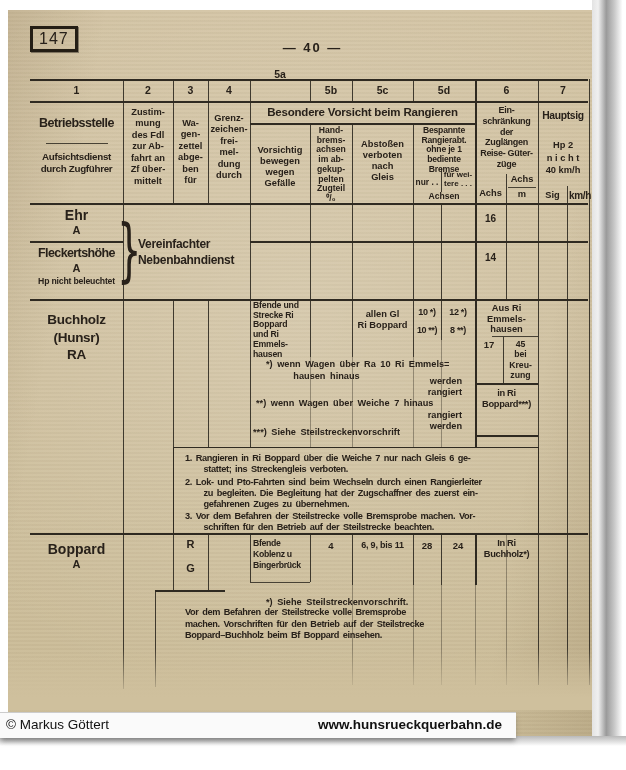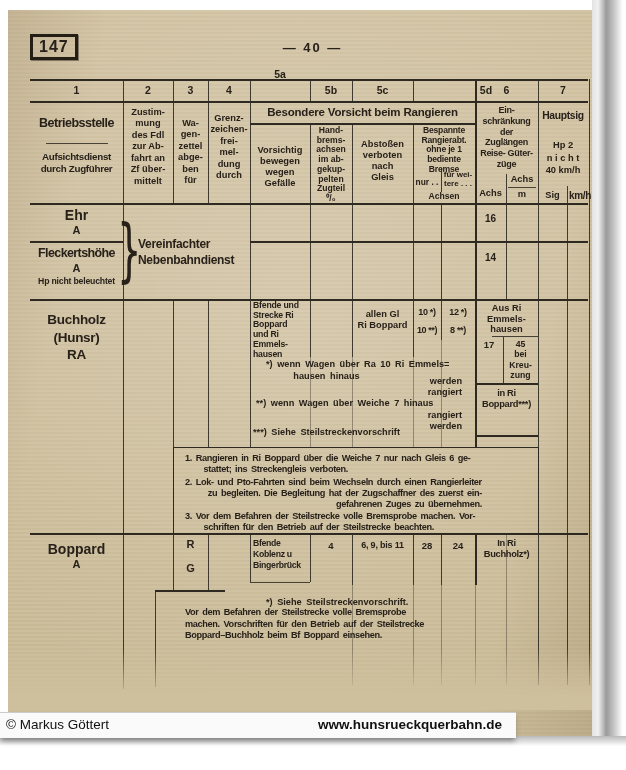--- a/index.html
+++ b/index.html
@@ -22,22 +22,22 @@
      white-space:pre-line;}
   .c{text-align:center;}
   .r{text-align:right;}
   .pre{white-space:pre;}
   .hl{position:absolute;height:1.5px;background:var(--line);}
   .hl.thick{height:2.4px;}
   .hl.thin{height:1px;opacity:.85;}
   .vl{position:absolute;width:1.3px;background:var(--line);opacity:.9;}
   .vl.thick{width:2px;opacity:1;}
   .vl.faint{opacity:.4;}
-  .box147{position:absolute;left:30px;top:34px;border:3px solid #241e15;padding:1px 6px;
-    font-size:16px;font-weight:700;letter-spacing:1px;color:var(--ink);
+  .box147{position:absolute;left:30px;top:26px;border:3px solid #241e15;padding:1px 6px;
+    font-size:16px;font-weight:400;letter-spacing:1px;color:var(--ink);
     box-shadow:1px 1px 0 rgba(40,33,26,.45);}
   .notesbox{position:absolute;left:173px;top:447px;width:364px;height:86px;
     border:1.6px solid var(--line);border-bottom:none;}
   .footerbar{position:absolute;left:0;top:712px;width:516px;height:25px;background:#fafafa;
     border-top:1px solid #cccccc;box-shadow:0 4px 5px -1px rgba(90,90,90,.65);}
   .footerbar .t{color:#111;}
   .brace{position:absolute;color:var(--ink);font-family:"DejaVu Sans",sans-serif;
     font-size:70px;font-weight:400;line-height:80px;transform:scaleX(.55);transform-origin:left center;}
 </style>
 </head>
@@ -106,21 +106,21 @@
 
   <div class="notesbox"></div>
 
   <div class="t c" style="left:30px;top:84px;width:93px;font-size:10.5px;">1</div>
   <div class="t c" style="left:123px;top:84px;width:50px;font-size:10.5px;">2</div>
   <div class="t c" style="left:173px;top:84px;width:35px;font-size:10.5px;">3</div>
   <div class="t c" style="left:208px;top:84px;width:42px;font-size:10.5px;">4</div>
   <div class="t c" style="left:250px;top:68px;width:60px;font-size:10.5px;">5a</div>
   <div class="t c" style="left:310px;top:84px;width:42px;font-size:10.5px;">5b</div>
   <div class="t c" style="left:352px;top:84px;width:61px;font-size:10.5px;">5c</div>
-  <div class="t c" style="left:413px;top:84px;width:62px;font-size:10.5px;margin-left:42px;">5d</div>
+  <div class="t c" style="left:413px;top:84px;width:62px;font-size:10.5px;">5d</div>
   <div class="t c" style="left:475px;top:84px;width:63px;font-size:10.5px;">6</div>
   <div class="t c" style="left:538px;top:84px;width:50px;font-size:10.5px;">7</div>
 
   <div class="t c" style="left:30px;top:116px;width:93px;font-size:12.5px;letter-spacing:-0.5px;">Betriebsstelle</div>
   <div class="hl thin" style="left:46px;top:143px;width:62px;"></div>
   <div class="t c" style="left:30px;top:151px;width:93px;font-size:9.8px;letter-spacing:-0.3px;">Aufsichtsdienst
 durch Zugführer</div>
   <div class="t c" style="left:123px;top:107px;width:50px;font-size:9.3px;line-height:1.23;">Zustim-
 mung
 des Fdl
@@ -224,21 +224,21 @@
       hausen hinaus</div>
   <div class="t r" style="left:416px;top:376px;width:46px;font-size:9.2px;">werden
 rangiert</div>
   <div class="t pre" style="left:256px;top:398px;font-size:9.2px;word-spacing:2px;">**) wenn Wagen über Weiche 7 hinaus</div>
   <div class="t r" style="left:416px;top:410px;width:46px;font-size:9.2px;">rangiert
 werden</div>
   <div class="t pre" style="left:253px;top:427px;font-size:9.2px;word-spacing:2px;">***) Siehe Steilstreckenvorschrift</div>
 
   <div class="t pre" style="left:185px;top:453px;font-size:9.2px;line-height:1.22;letter-spacing:-0.35px;word-spacing:1.5px;">1. Rangieren in Ri Boppard über die Weiche 7 nur nach Gleis 6 ge-
      stattet; ins Streckengleis verboten.</div>
-  <div class="t pre" style="left:185px;top:477px;font-size:9.2px;line-height:1.22;letter-spacing:-0.35px;word-spacing:1.5px;text-align:right;">2. Lok- und Pto-Fahrten sind beim Wechseln durch einen Rangierleiter
+  <div class="t pre" style="left:185px;top:477px;font-size:9.2px;line-height:1.22;letter-spacing:-0.35px;word-spacing:1.5px;">2. Lok- und Pto-Fahrten sind beim Wechseln durch einen Rangierleiter
      zu begleiten. Die Begleitung hat der Zugschaffner des zuerst ein-
      gefahrenen Zuges zu übernehmen.</div>
   <div class="t pre" style="left:185px;top:511px;font-size:9.2px;line-height:1.22;letter-spacing:-0.35px;word-spacing:1.5px;">3. Vor dem Befahren der Steilstrecke volle Bremsprobe machen. Vor-
      schriften für den Betrieb auf der Steilstrecke beachten.</div>
 
   <div class="t c" style="left:30px;top:541px;width:93px;font-size:14px;">Boppard</div>
   <div class="t c" style="left:30px;top:558px;width:93px;font-size:11px;">A</div>
   <div class="t c" style="left:173px;top:538px;width:35px;font-size:11px;">R</div>
   <div class="t c" style="left:173px;top:562px;width:35px;font-size:11px;">G</div>
   <div class="t" style="left:253px;top:538px;width:56px;font-size:8.7px;line-height:1.25;letter-spacing:-0.3px;">Bfende

